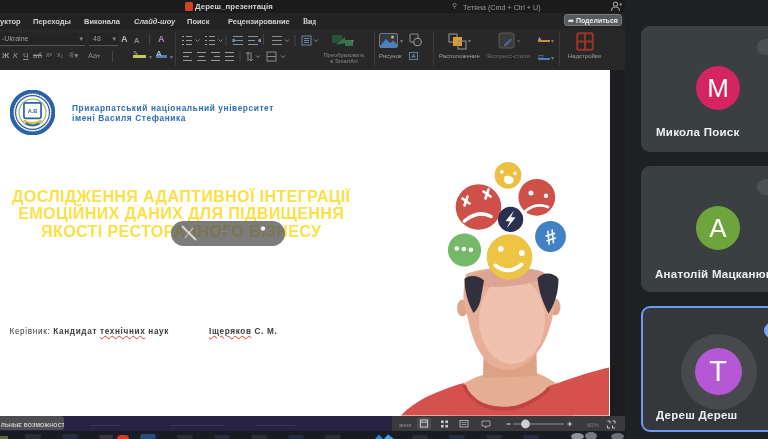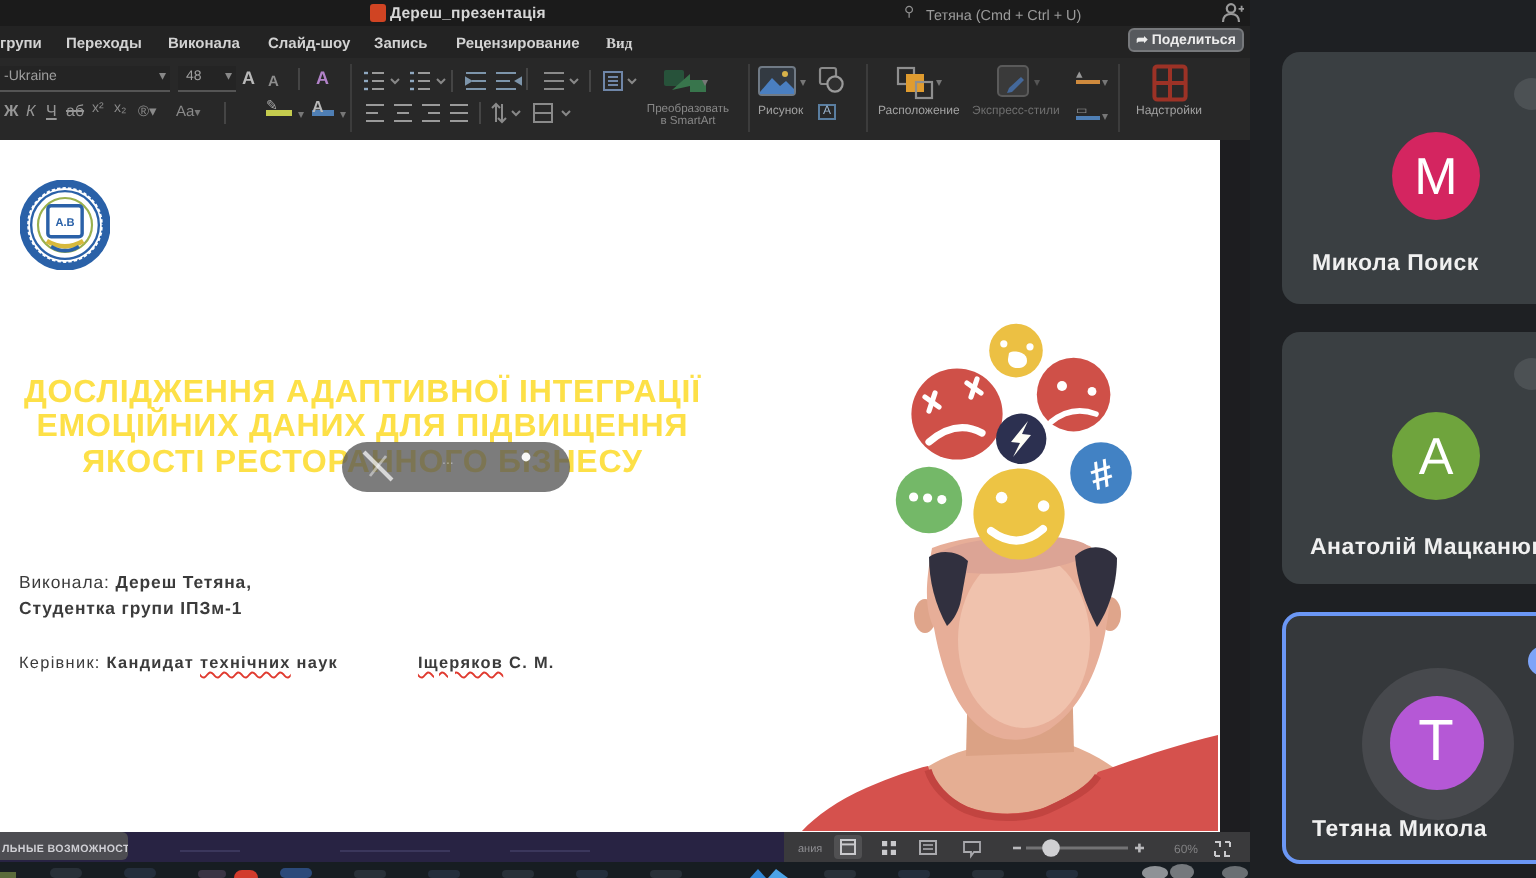--- a/index.html
+++ b/index.html
@@ -19,25 +19,25 @@
   <div class="abs" style="left:452px;top:2px;font-size:7px;color:#8f8f8f;">⚲</div>
   <div class="abs" style="left:463px;top:2.5px;font-size:7.2px;color:#9b9b9b;">Тетяна (Cmd + Ctrl + U)</div>
   <svg class="abs" style="left:610px;top:1px;" width="12" height="11" viewBox="0 0 12 11">
       <circle cx="5.5" cy="3.2" r="2.1" fill="none" stroke="#9a9a9a" stroke-width="1.1"></circle>
       <path d="M1.5,10 C1.5,7 3.2,6 5.5,6 C7.8,6 9.5,7 9.5,10" fill="none" stroke="#9a9a9a" stroke-width="1.1"></path>
       <path d="M9.3,3.4 h3 M10.8,1.9 v3" stroke="#9a9a9a" stroke-width="0.9"></path>
     </svg>
 
   <div class="abs" style="left:0;top:13px;width:625px;height:16px;background:#232323;"></div>
   <div class="abs" style="left:0;top:16.5px;width:510px;font-size:7.5px;font-weight:bold;color:#d2d2d2;">
-    <span class="abs" style="left:0px;">групи</span>
+    <span class="abs" style="left:0px;">уктор</span>
     <span class="abs" style="left:33px;">Переходы</span>
     <span class="abs" style="left:84px;">Виконала</span>
-    <span class="abs" style="left:134px;">Слайд-шоу</span>
-    <span class="abs" style="left:187px;">Запись</span>
+    <span class="abs" style="left:134px;font-style:italic;">Слайд-шоу</span>
+    <span class="abs" style="left:187px;">Поиск</span>
     <span class="abs" style="left:228px;">Рецензирование</span>
     <span class="abs" style="left:303px;font-family:Liberation Serif, serif;">Вид</span>
   </div>
 
   <div class="abs" style="left:564px;top:14px;width:58px;height:12px;background:#56595d;border:0.5px solid #77797c;border-radius:3px;color:#ececec;font-size:7px;font-weight:bold;text-align:center;line-height:11px;">➦ Поделиться</div>
 
   <div class="abs" style="left:0;top:29px;width:625px;height:41px;background:#282828;"></div>
 
   <div class="abs" style="left:0;top:33px;width:85px;height:13px;background:#242424;border-bottom:1px solid #555;color:#9f9f9f;font-size:7px;line-height:12px;padding-left:2px;">-Ukraine<span style="float:right;margin-right:2px;color:#888;">▾</span></div>
   <div class="abs" style="left:89px;top:33px;width:29px;height:13px;background:#242424;border-bottom:1px solid #555;color:#9f9f9f;font-size:7px;line-height:12px;padding-left:4px;">48<span style="float:right;margin-right:2px;color:#888;">▾</span></div>
@@ -203,24 +203,24 @@
   <svg class="abs" style="left:9.5px;top:90px;" width="45" height="45" viewBox="0 0 42 42">
     <circle cx="21" cy="21" r="19.5" fill="#ffffff" stroke="#2a61a8" stroke-width="3.6"></circle>
     <circle cx="21" cy="21" r="15.8" fill="none" stroke="#2a61a8" stroke-width="1.1"></circle>
     <circle cx="21" cy="21" r="17.6" fill="none" stroke="#2a61a8" stroke-width="0.9" stroke-dasharray="1 1.6"></circle>
     <circle cx="21" cy="21" r="12.6" fill="none" stroke="#9ab04d" stroke-width="1"></circle>
     <rect x="13" y="12" width="16" height="14.5" rx="1.5" fill="#ffffff" stroke="#2a61a8" stroke-width="1.6"></rect>
     <text x="21" y="21.5" font-size="5.2" font-weight="bold" fill="#2a61a8" text-anchor="middle">А.В</text>
     <path d="M12.5,28.5 Q21,33.5 29.5,28.5" fill="none" stroke="#d8b93c" stroke-width="2.2"></path>
     <path d="M14.5,31 Q21,35 27.5,31" fill="none" stroke="#2a61a8" stroke-width="1.7"></path>
   </svg>
+  <div class="abs" style="left:72px;top:103px;font-size:8.3px;font-weight:bold;color:#2e6cb5;line-height:10.2px;letter-spacing:0.6px;">Прикарпатський національний університет<br>імені Василя Стефаника</div>
 
   <div class="abs" style="left:12px;top:187.5px;font-size:16px;font-weight:bold;color:#fde047;line-height:17.6px;letter-spacing:0.4px;text-align:center;">ДОСЛІДЖЕННЯ АДАПТИВНОЇ ІНТЕГРАЦІЇ<br>ЕМОЦІЙНИХ ДАНИХ ДЛЯ ПІДВИЩЕННЯ<br>ЯКОСТІ РЕСТОРАННОГО БІЗНЕСУ</div>
 
-  <div class="abs" style="left:9.5px;top:284.5px;font-size:8.7px;color:#3b3b3b;line-height:13px;letter-spacing:0.45px;">Виконала: <b>Дереш Тетяна,</b><br><b>Студентка групи ІПЗм-1</b></div>
   <div class="abs" style="left:9.5px;top:327px;font-size:8.2px;color:#3b3b3b;letter-spacing:0.65px;">Керівник: <b>Кандидат <span style="text-decoration:underline wavy #e03a2f 1px;">технічних</span> наук <span style="text-decoration:underline wavy #e03a2f 1px;padding-left:37px;">Іщеряков</span> С. М.</b></div>
 
   <svg class="abs" style="left:396px;top:150px;" width="213" height="265.5" viewBox="396 150 213 265.5">
 
     <ellipse cx="462.5" cy="308" rx="5.5" ry="8.5" fill="#dfa58b"></ellipse>
     <ellipse cx="555" cy="307" rx="5.5" ry="8.5" fill="#dfa58b"></ellipse>
 
     <path d="M449,394 C461,384 472,378 483,375 L534,372 C548,377 560,385 568,393 C571,398 573,406 574,415.5 L449,415.5 Z" fill="#e5ae93"></path>
     <path d="M484,338 L536,336 L537,376 L483,378 Z" fill="#dba285"></path>
     <path d="M484,338 L536,336 L536,346 C520,354 500,354 484,348 Z" fill="#d3987b"></path>
@@ -340,15 +340,15 @@
 
   <div class="abs" style="left:641px;top:166px;width:140px;height:126px;background:#3a3f42;border-radius:9px;"></div>
   <div class="abs" style="left:757px;top:179px;width:18px;height:16px;background:#4c5154;border-radius:50%;"></div>
   <div class="abs" style="left:696px;top:206px;width:44px;height:44px;background:#6fa43d;border-radius:50%;color:#fff;font-size:26px;text-align:center;line-height:44px;">A</div>
   <div class="abs" style="left:655px;top:267.5px;font-size:11.5px;font-weight:bold;color:#f0f0f0;letter-spacing:0.25px;white-space:nowrap;">Анатолій Мацканюк</div>
 
   <div class="abs" style="left:641px;top:306px;width:140px;height:126px;background:#35383b;border-radius:9px;border:2.5px solid #6b97f5;"></div>
   <div class="abs" style="left:681px;top:333.5px;width:76px;height:76px;background:#47494d;border-radius:50%;"></div>
   <div class="abs" style="left:694.5px;top:347.5px;width:47px;height:47px;background:#b558d6;border-radius:50%;color:#fff;font-size:29px;text-align:center;line-height:47px;">T</div>
   <div class="abs" style="left:764px;top:323px;width:15px;height:15px;background:#7da4f8;border-radius:50%;"></div>
-  <div class="abs" style="left:656px;top:408.5px;font-size:11.5px;font-weight:bold;color:#f0f0f0;letter-spacing:0.25px;">Тетяна Микола</div>
+  <div class="abs" style="left:656px;top:408.5px;font-size:11.5px;font-weight:bold;color:#f0f0f0;letter-spacing:0.25px;">Дереш Дереш</div>
 
 </div>
 
 </body></html>

